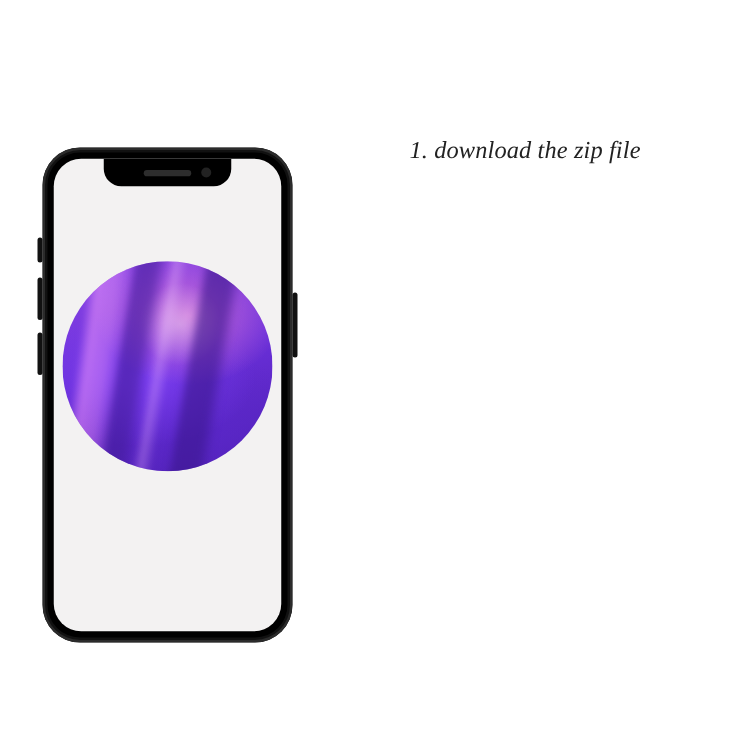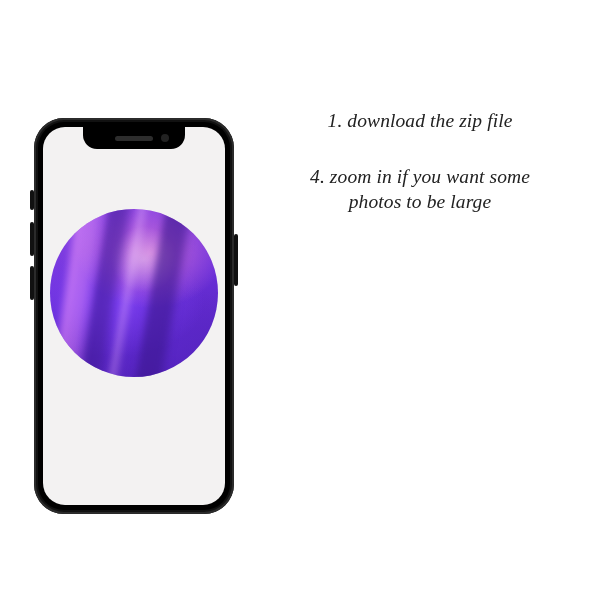--- a/index.html
+++ b/index.html
@@ -174,17 +174,15 @@
       <div class="notch">
         <span class="speaker"></span>
         <span class="cam"></span>
       </div>
       <div class="cover" aria-label="purple-watercolor-cover"></div>
     </div>
   </div>
 
   <div class="instructions">
     <p>1. download the zip file</p>
-    <p>4. zoom in if you want some
-photos to be large</p>
   </div>
 
 </div>
 
 </body></html>

